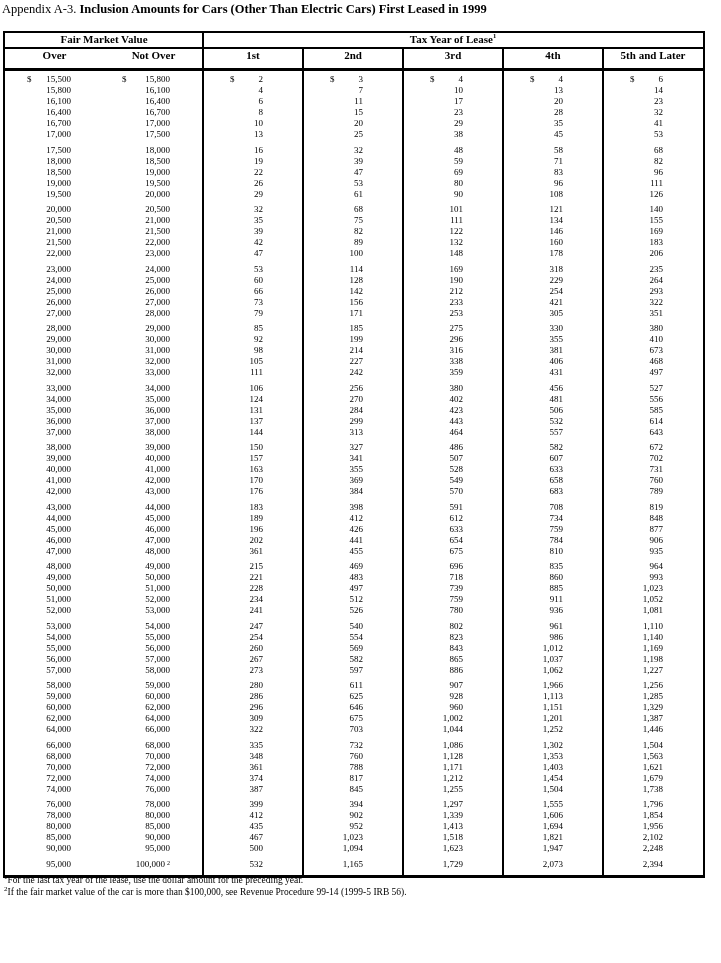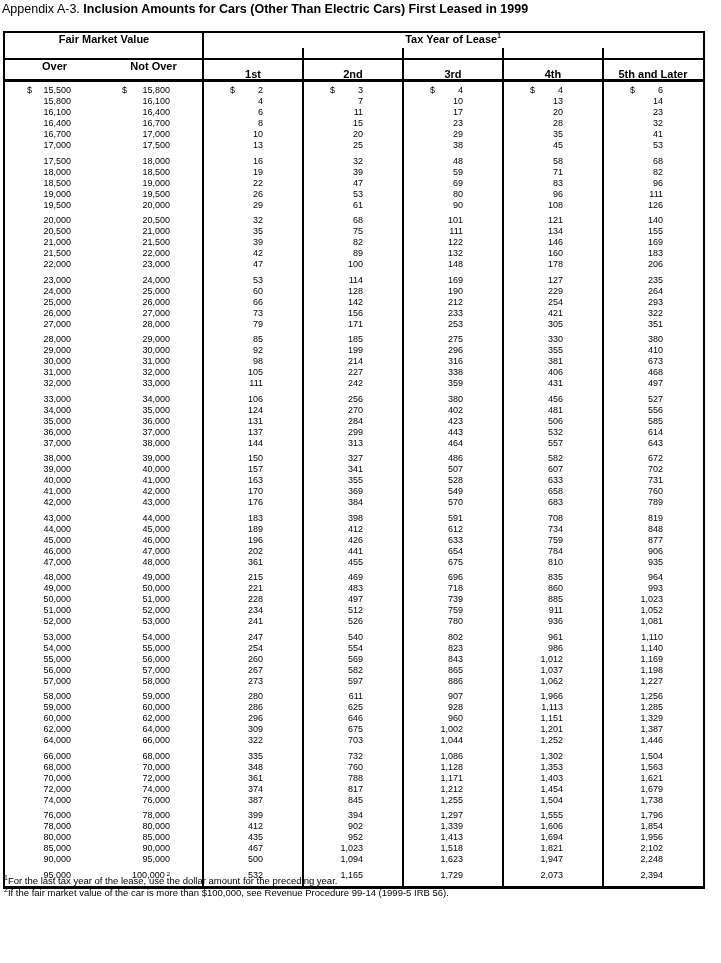--- a/index.html
+++ b/index.html
@@ -1,21 +1,21 @@
 <!DOCTYPE html>
 <html><head>
 <meta charset="utf-8">
 <style>
   * { margin:0; padding:0; box-sizing:border-box; }
   html,body { background:#fff; }
   .page {
     position:relative;
     width:721px; height:963px;
     background:#ffffff;
-    font-family:Liberation Sans, sans-serif;
+    font-family:Liberation Serif, serif;
     color:#000;
     overflow:hidden;
   }
   .title {
     position:absolute; left:2px; top:2px;
     font-size:12.5px; line-height:14px; white-space:nowrap;
   }
   .title .prefix { font-weight:400; }
   .title .main { font-weight:700; }
 
@@ -27,29 +27,29 @@
     background:#fff;
   }
   
   .vline { position:absolute; width:2px; background:#000; top:15px; bottom:0; }
   .vline.v-fmv { top:0; left:197px; }
   .vline.v1 { left:297px; }
   .vline.v2 { left:397px; }
   .vline.v3 { left:497px; }
   .vline.v4 { left:597px; }
 
-  .thead1 { display:flex; height:27px; border-bottom:2px solid #000;
+  .thead1 { display:flex; height:16px; border-bottom:2px solid #000;
             font-weight:700; font-size:11px; line-height:13px; }
   .thead1 .h-fmv { width:198px; text-align:center; }
   .thead1 .h-tyl { flex:1; text-align:center; }
   .thead2 { display:flex; height:22px; border-bottom:3px solid #000;
             font-weight:700; font-size:11px; line-height:12px; }
   .thead2 .hc { text-align:center; }
   .thead2 .h-over, .thead2 .h-notover { width:99px; }
-  .thead2 .h-year { width:100px;margin-top:8px; }
+  .thead2 .h-year { width:100px; }
   sup { font-size:7px; vertical-align:super; line-height:0; }
   .thead1 sup { font-size:6.5px; }
 
   .tbody { padding:3px 0 5px 0; }
   .tgroup { margin-top:4.5px; }
   .tgroup:first-child { margin-top:0; }
   .trow { display:flex; height:11px; font-size:9px; line-height:11px; }
   .cell { display:flex; justify-content:flex-end; align-items:center; white-space:nowrap; }
   .c-over    { width:99px;  padding-right:33px; }
   .c-notover { width:99px;  padding-right:33px; }
@@ -486,21 +486,21 @@
             <div class="cell c-tax">
               <span class="val">53</span>
             </div>
             <div class="cell c-tax">
               <span class="val">114</span>
             </div>
             <div class="cell c-tax">
               <span class="val">169</span>
             </div>
             <div class="cell c-tax">
-              <span class="val">127</span>
+              <span class="val">318</span>
             </div>
             <div class="cell c-tax">
               <span class="val">235</span>
             </div>
           </div>
           <div class="trow">
             <div class="cell c-over">
               <span class="val">24,000</span>
             </div>
             <div class="cell c-notover">

